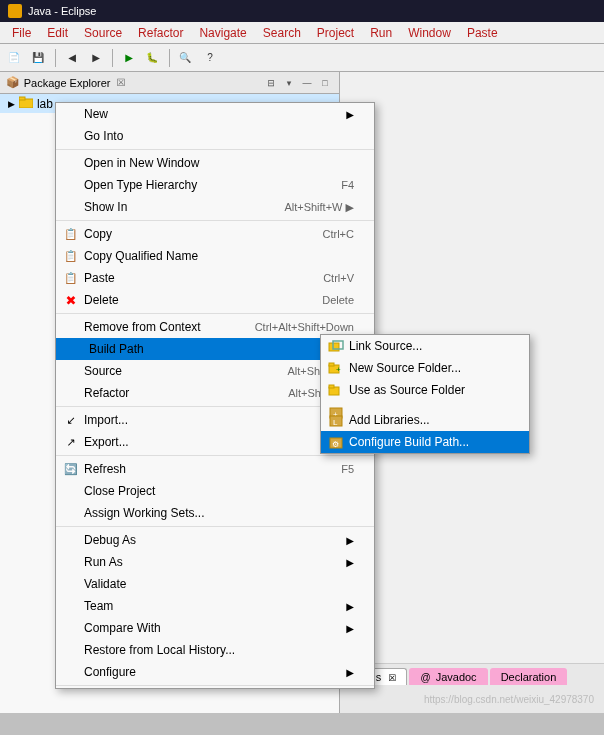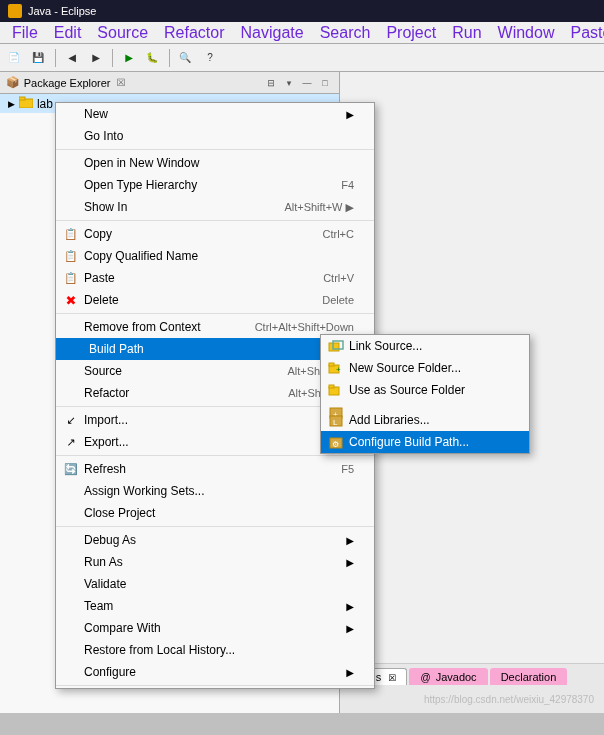--- a/index.html
+++ b/index.html
@@ -37,22 +37,22 @@
       background: #f0f0f0;
       border-bottom: 1px solid #aaa;
       height: 22px;
       display: flex;
       align-items: center;
       padding: 0 4px;
     }
     .menu-item {
       padding: 2px 8px;
       cursor: pointer;
-      font-size: 16px;
-      color: #6d28d9;
+      font-size: 12px;
+      color: #b91c1c;
       white-space: nowrap;
     }
 
     
     .toolbar {
       background: #f0f0f0;
       border-bottom: 1px solid #aaa;
       height: 28px;
       display: flex;
       align-items: center;
@@ -154,21 +154,21 @@
       display: flex;
       align-items: center;
       justify-content: space-between;
       color: #000;
       font-size: 12px;
       position: relative;
       text-align: right;
     }
     .ctx-item:hover, .ctx-item.active {
       background: #0078d4;
-      color: #ffffff;
+      color: #000000;
       padding-left: 33px;
     }
     .ctx-item .shortcut {
       color: #666;
       font-size: 11px;
     }
     .ctx-item .arrow {
       font-size: 10px;
     }
     .ctx-separator {
@@ -395,24 +395,24 @@
         <span class="item-icon" style="font-size:11px;">↗</span>
         <span>Export...</span>
       </div>
       <div class="ctx-separator"></div>
       <div class="ctx-item">
         <span class="item-icon" style="font-size:11px;">🔄</span>
         <span>Refresh</span>
         <span class="shortcut">F5</span>
       </div>
       <div class="ctx-item">
+        <span>Close Project</span>
+      </div>
+      <div class="ctx-item">
         <span>Assign Working Sets...</span>
-      </div>
-      <div class="ctx-item">
-        <span>Close Project</span>
       </div>
       <div class="ctx-separator"></div>
       <div class="ctx-item">
         <span>Debug As</span>
         <span class="arrow">▶</span>
       </div>
       <div class="ctx-item">
         <span>Run As</span>
         <span class="arrow">▶</span>
       </div>

